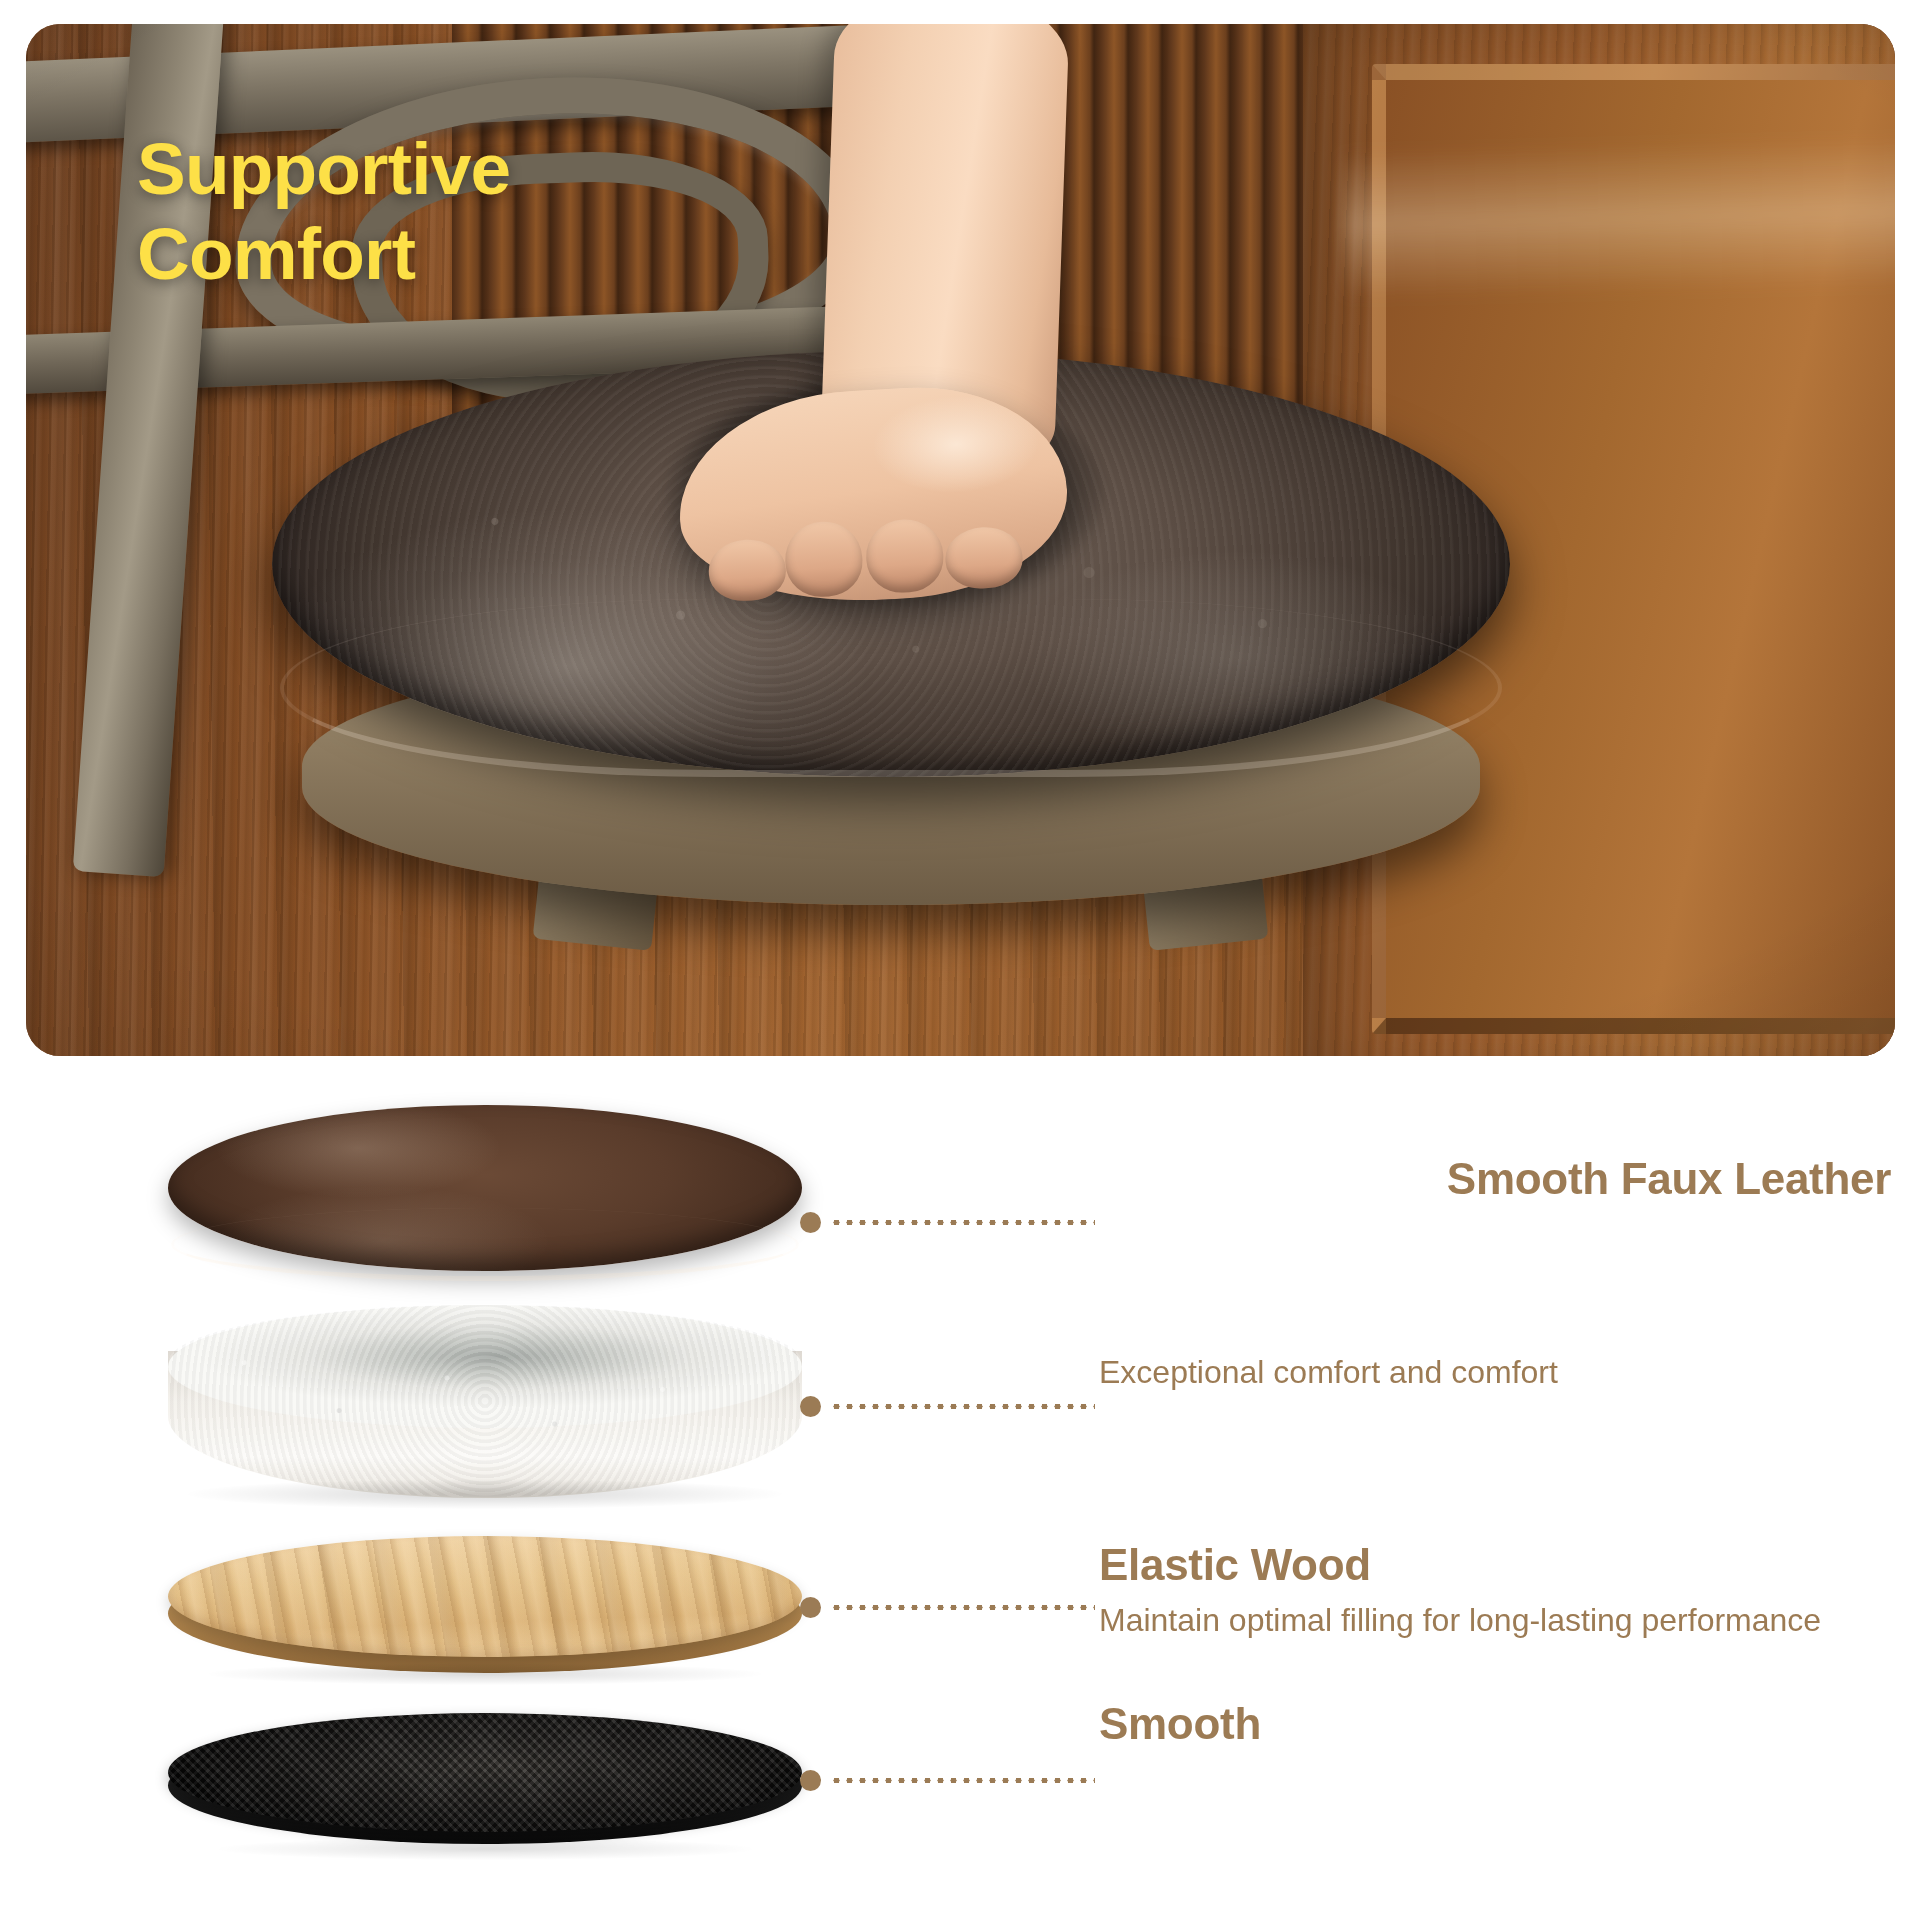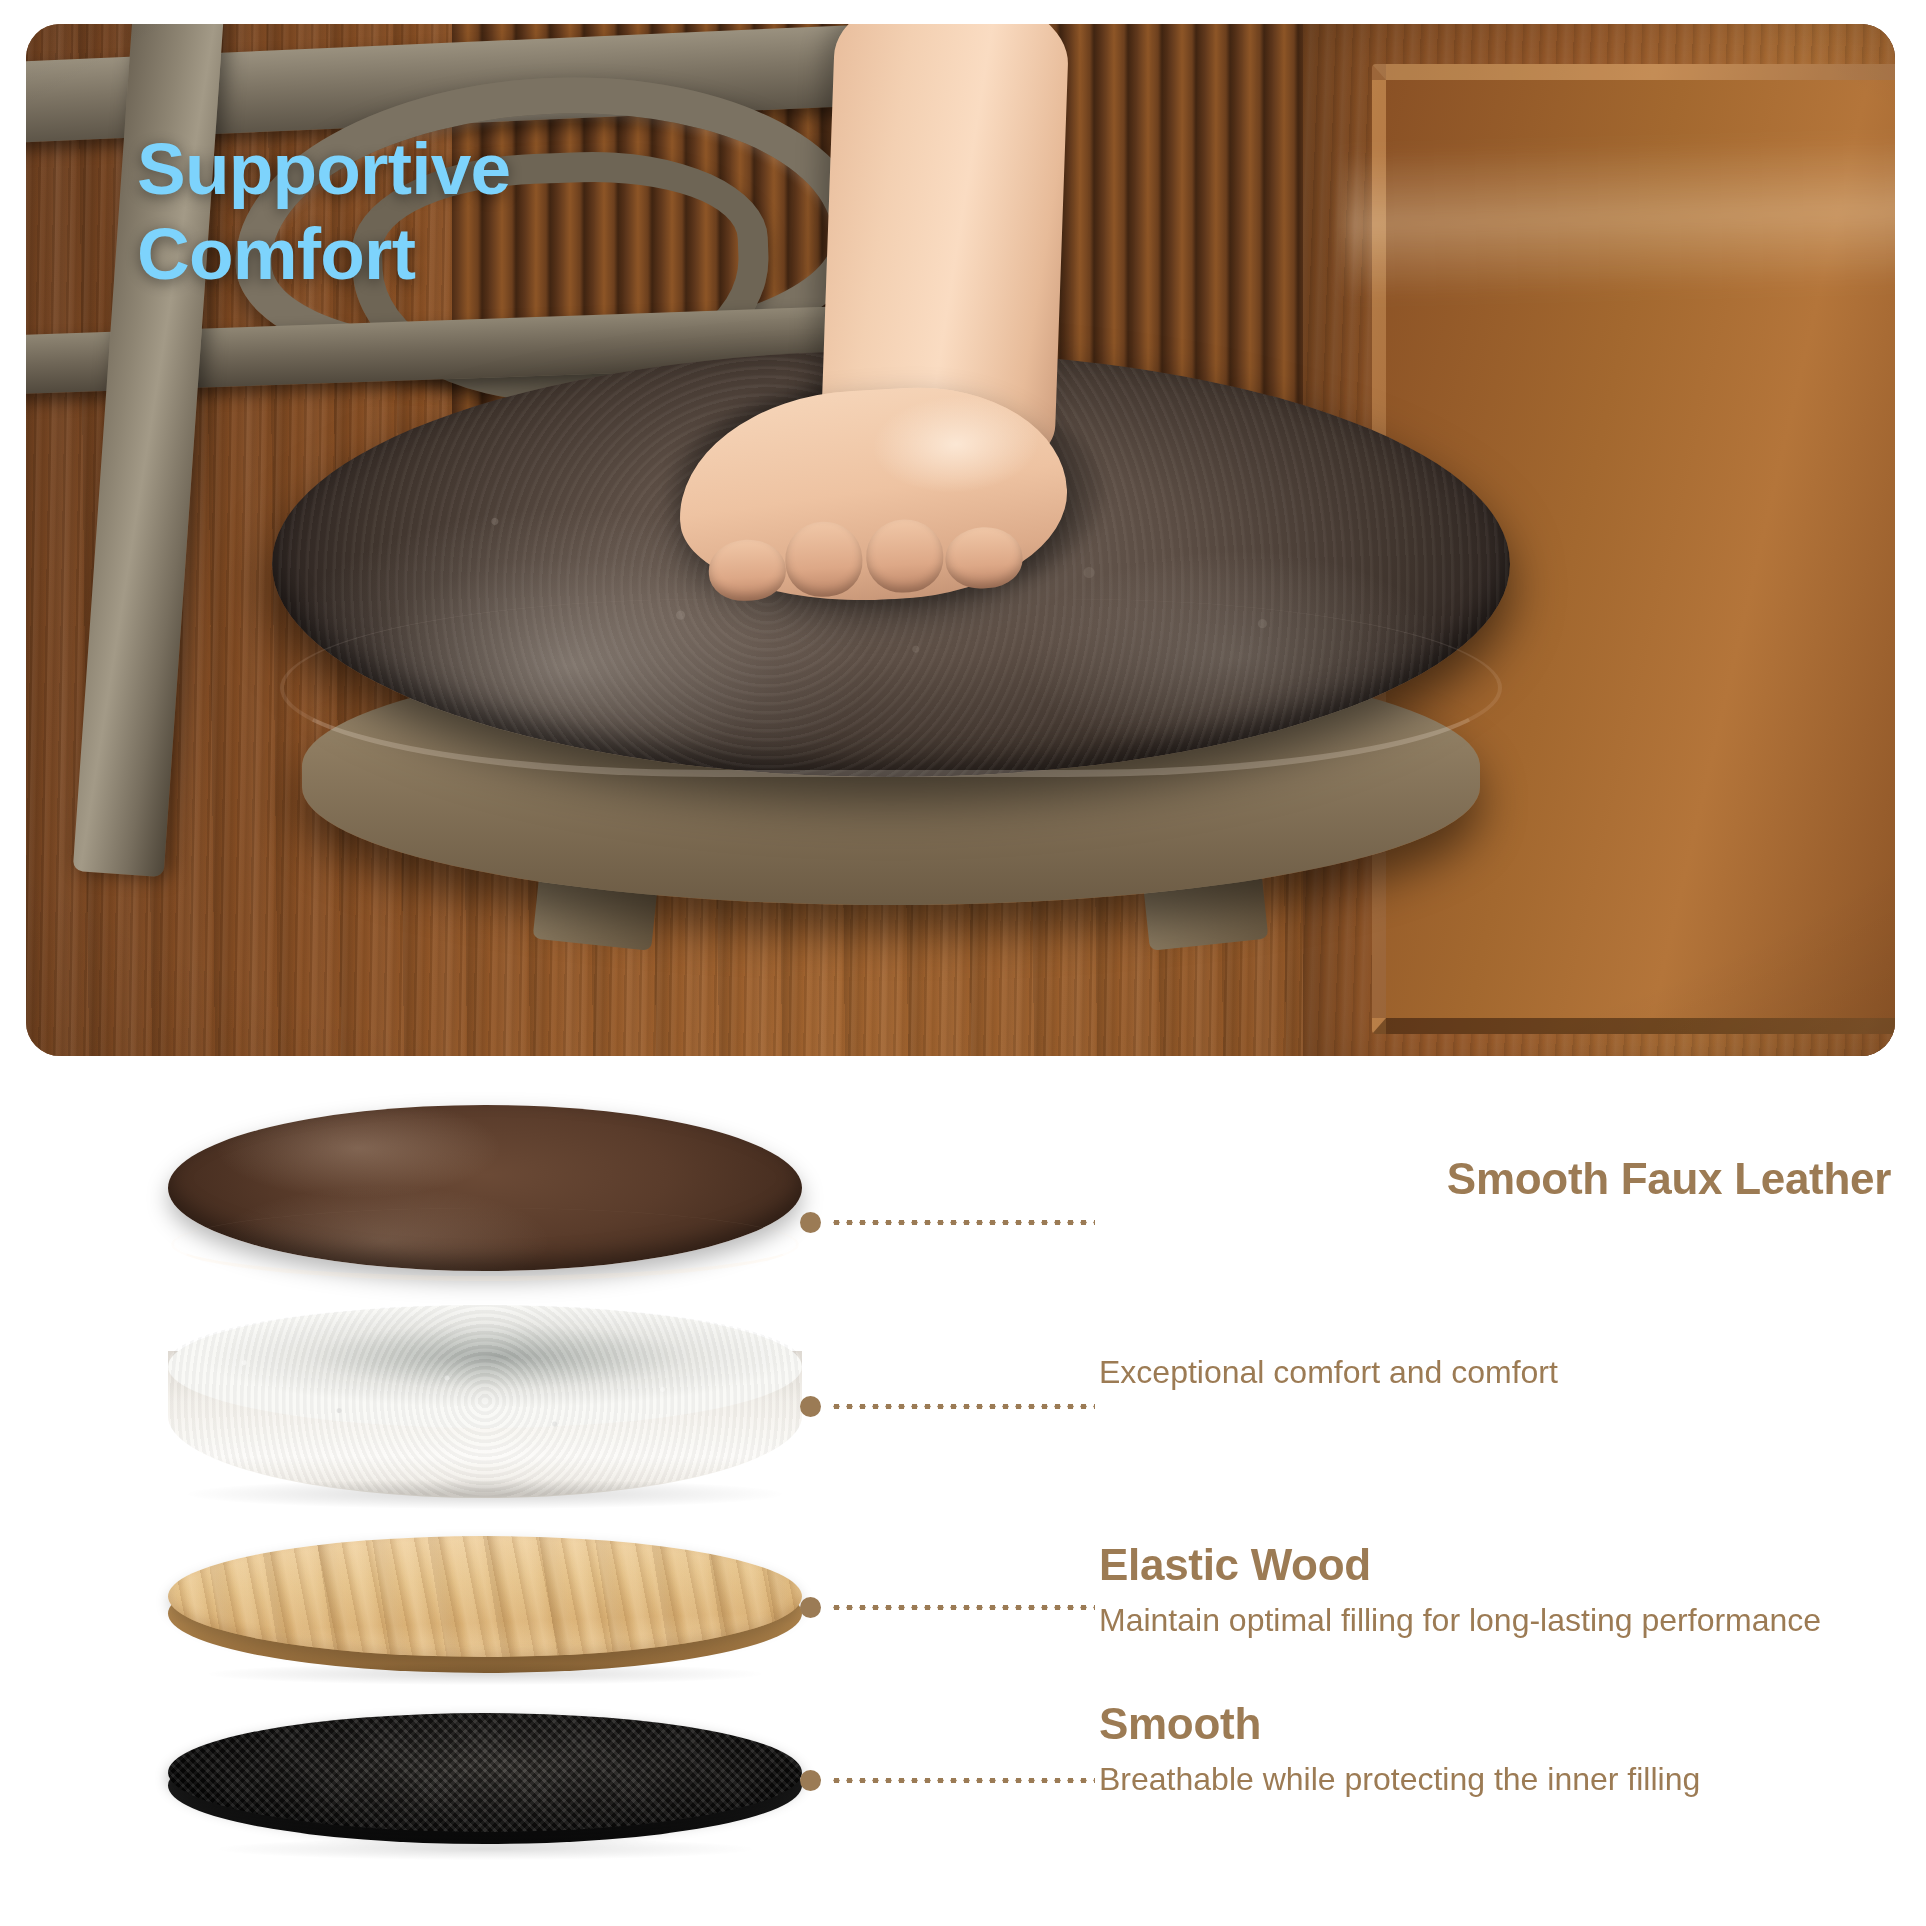--- a/index.html
+++ b/index.html
@@ -261,21 +261,21 @@
     position: absolute; inset: 0;
     background: radial-gradient(ellipse 120% 115% at 50% 45%,
       rgba(0,0,0,0) 52%, rgba(0,0,0,0.30) 100%);
     pointer-events: none;
   }
 
   .hero-title {
     position: absolute;
     left: 111px;
     top: 103px;
-    color: #7dd3fc;
+    color: #fde047;
     font-size: 73px;
     font-weight: 700;
     line-height: 1.16;
     letter-spacing: -0.8px;
     text-shadow: 0 3px 14px rgba(0,0,0,0.45);
     white-space: pre-line;
   }
 
   
   .layers {
@@ -573,19 +573,18 @@
           <div class="top"></div>
           <div class="shadow"></div>
         </div>
       </div>
       <div class="connector" style="left:800px; top:57px;">
         <div class="conn-dot"></div>
         <div class="conn-line"></div>
       </div>
       <div class="txt" style="top:-12px;">
         <div class="head">Smooth</div>
-        <div class="sub">Breathable while protecting the inner filling</div>
       </div>
     </div>
 
   </div>
 </div>
 
 
 </body></html>

